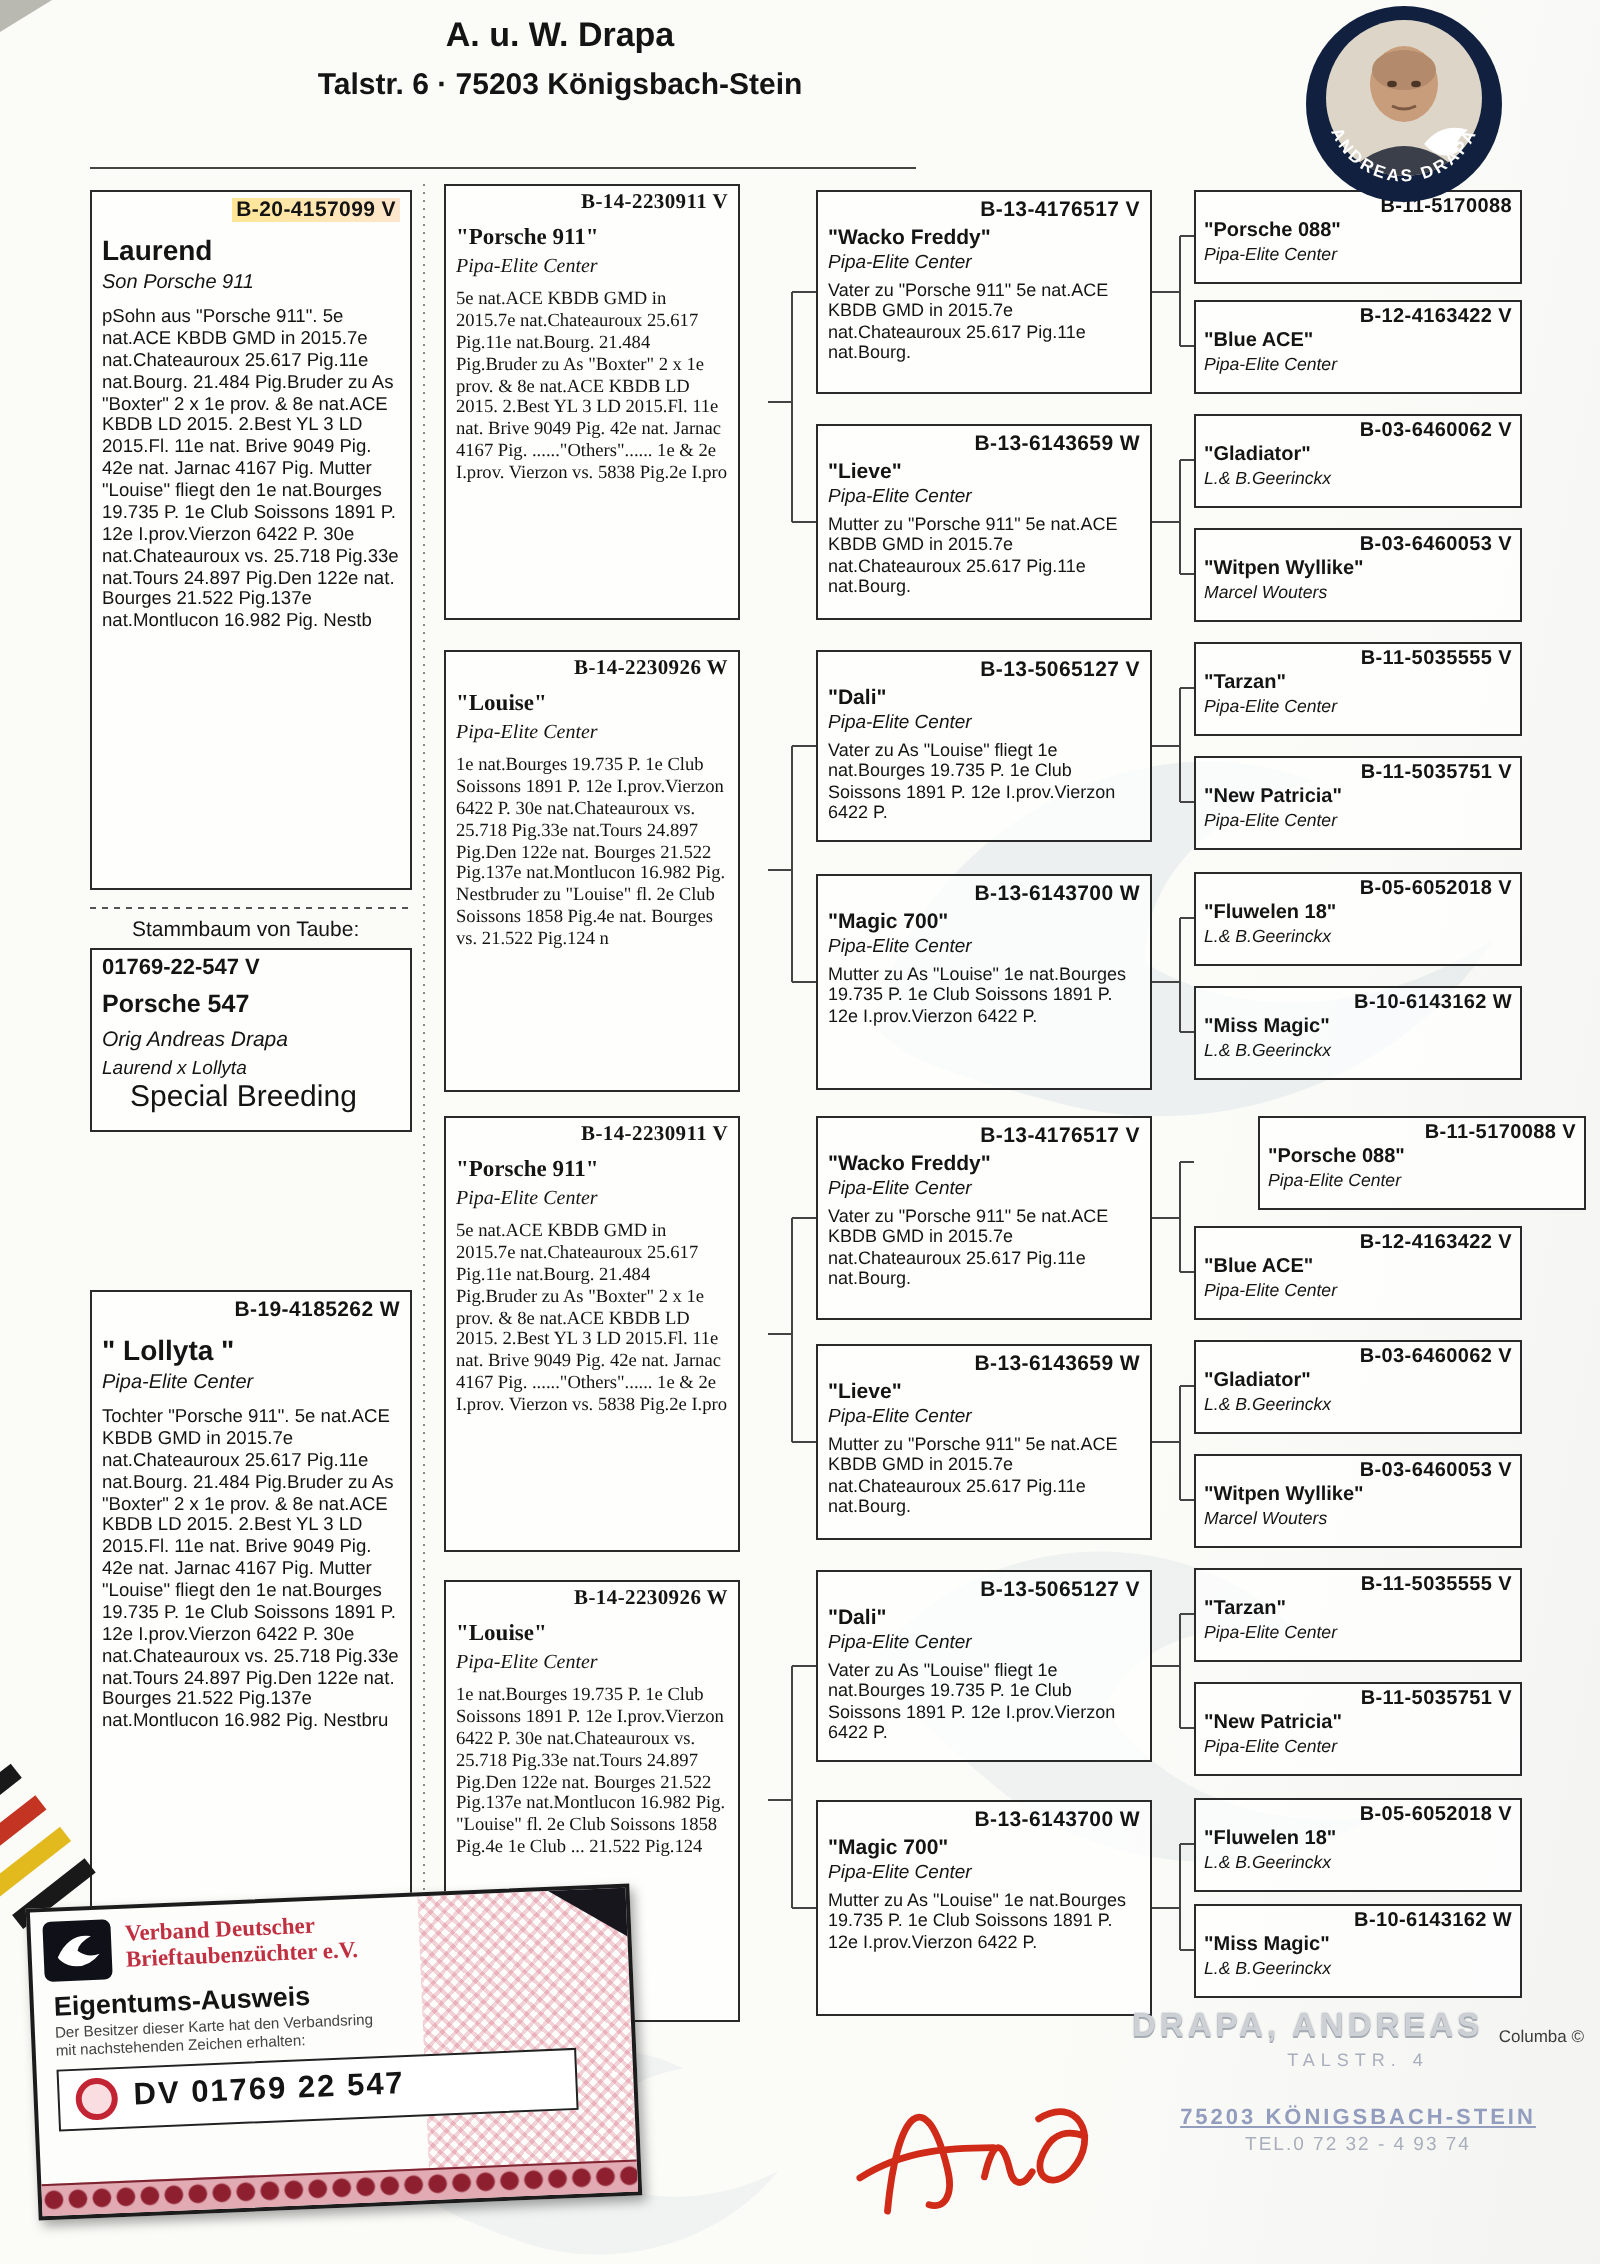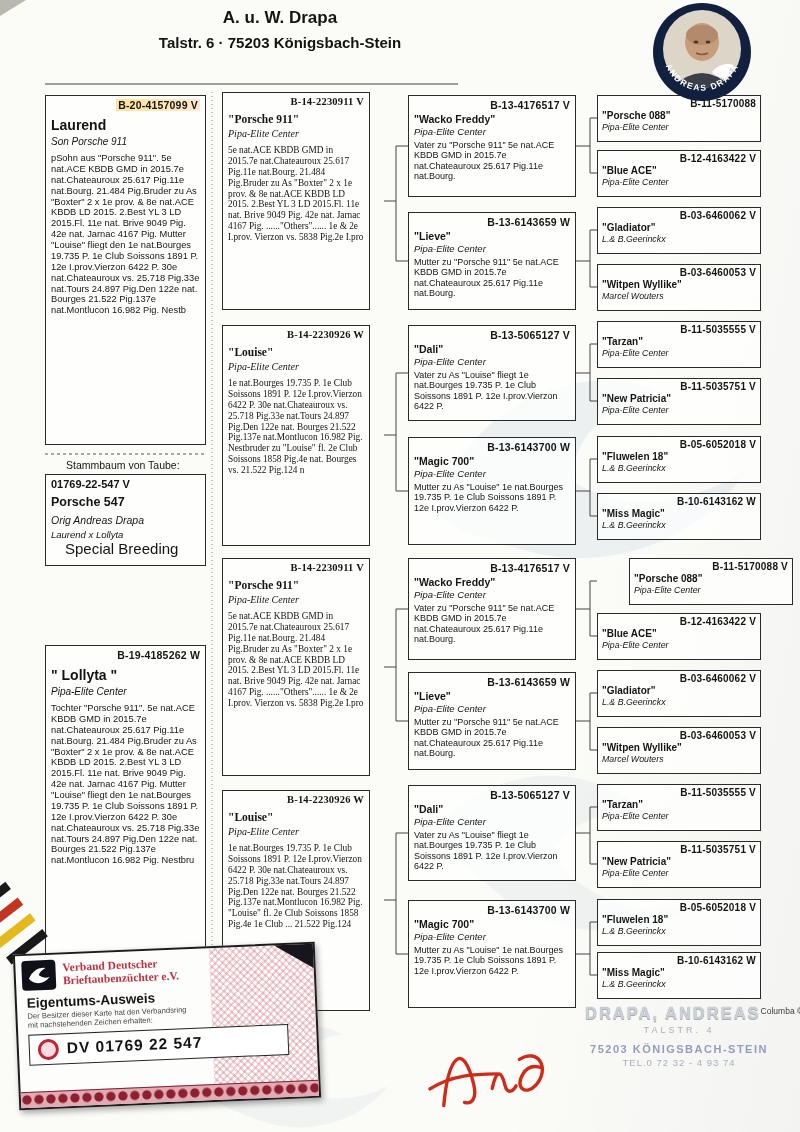--- a/index.html
+++ b/index.html
@@ -57,26 +57,26 @@
   .stk-title{font-size:13.5px;font-weight:700;margin:3px 0 1px 10px;position:relative;}
   .stk-note{font-size:7.6px;color:#444;margin-left:10px;line-height:1.25;position:relative;}
   .stk-ringbox{position:relative;margin:4px 28px 0 10px;border:1px solid #222;background:#fff;
         display:flex;align-items:center;gap:8px;padding:4px 8px;}
   .stk-seal{width:15px;height:15px;border-radius:50%;border:3px solid #c32434;background:rgba(230,120,130,.25);flex:0 0 auto;}
   .stk-ring{font-size:15.5px;font-weight:700;letter-spacing:1px;}
   .stk-guilloche{position:absolute;left:0;bottom:0;width:100%;height:15px;border-top:1px solid #7e2330;
         background:radial-gradient(circle at 6px 7px,#8d1f2f 4.2px,#e2aab2 5px);background-size:12px 15px;background-color:#e2aab2;}
   
   .stamp{position:absolute;left:566px;top:1004px;width:226px;text-align:center;z-index:2;}
-  .stamp-row1{display:flex;align-items:flex-start;justify-content:space-between;margin-left:19px;}
+  .stamp-row1{display:flex;align-items:flex-end;justify-content:space-between;}
   .stamp-name{font-size:16.5px;font-weight:700;letter-spacing:2px;color:#cdd1d6;
         text-shadow:0 0 1px #8e949c,0 1px 0 #aab0b8;white-space:nowrap;}
   .stamp-brand{font-size:8.5px;color:#3c3c3c;margin-top:2px;white-space:nowrap;}
   .stamp-street{font-size:9px;letter-spacing:3px;color:#a9aebc;margin-top:2px;}
-  .stamp-city{font-size:11px;font-weight:700;letter-spacing:1.5px;color:#939dbd;margin-top:8px;}
+  .stamp-city{font-size:11px;font-weight:700;letter-spacing:1.5px;color:#939dbd;margin-top:18px;text-decoration:underline;}
   .stamp-phone{font-size:9.5px;letter-spacing:1px;color:#a9aebc;margin-top:2px;}
   
   .signature{position:absolute;left:420px;top:1024px;z-index:5;transform:rotate(-6deg);}
   
   .flag{position:absolute;left:-12px;top:872px;width:60px;height:104px;z-index:3;transform:rotate(-38deg);}
   .flag div{width:46px;height:9px;margin:11px 0;}
   .f-black{background:#191919;}
   .f-red{background:#c43422;}
   .f-yellow{background:#e2ba1e;}
 </style>

